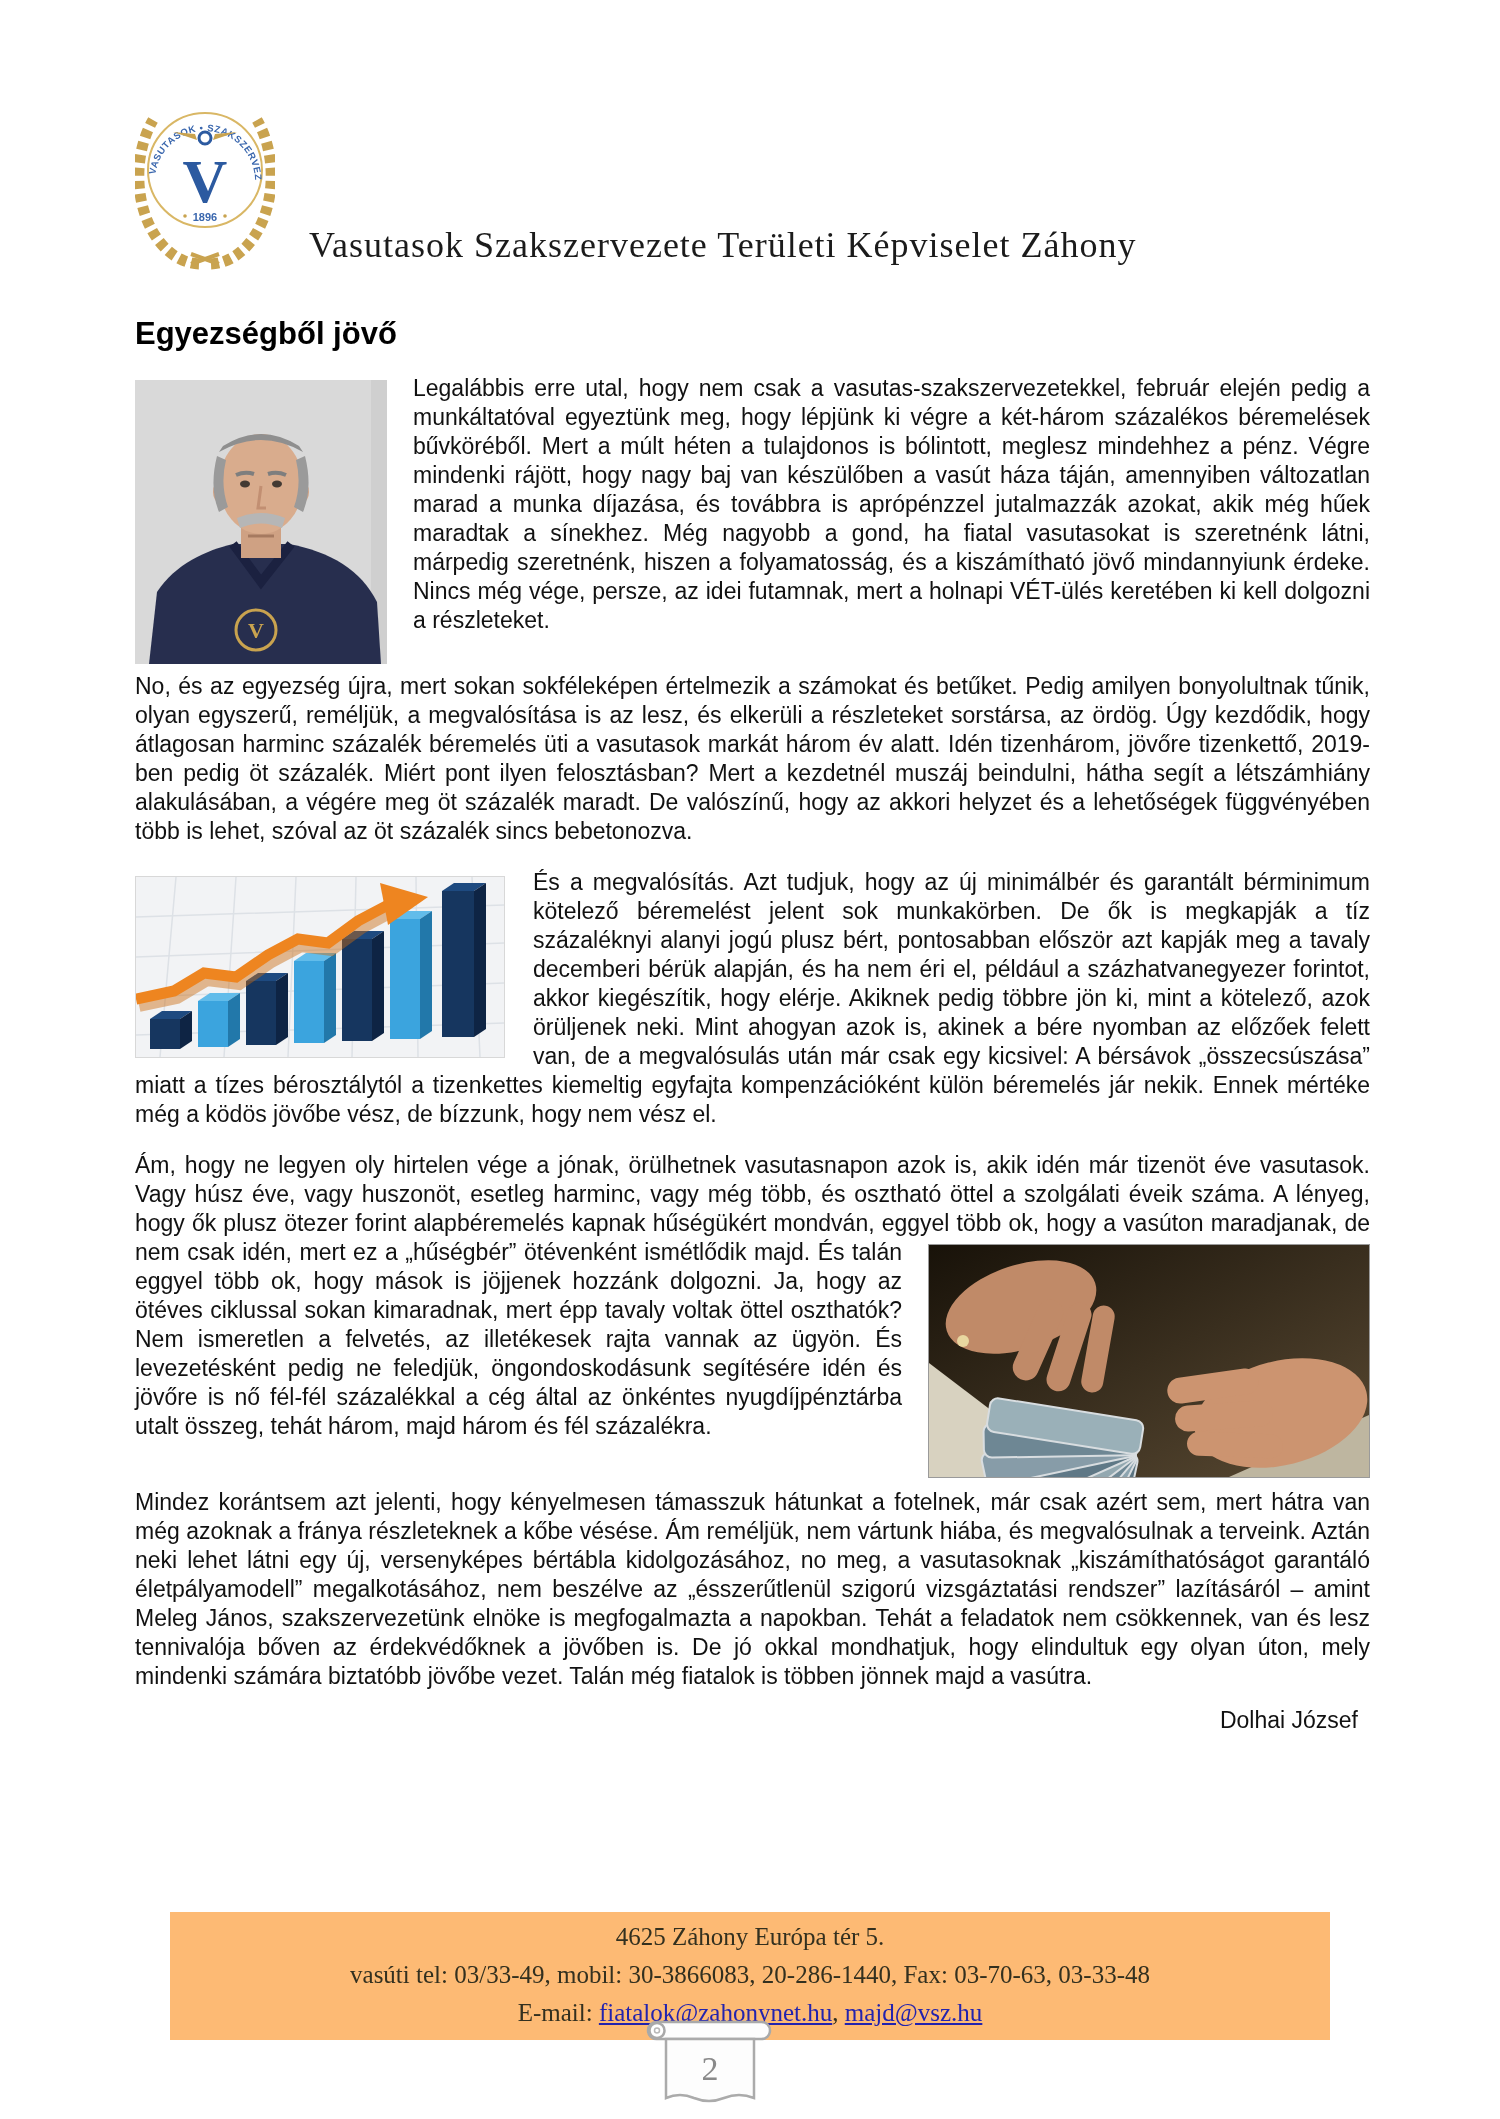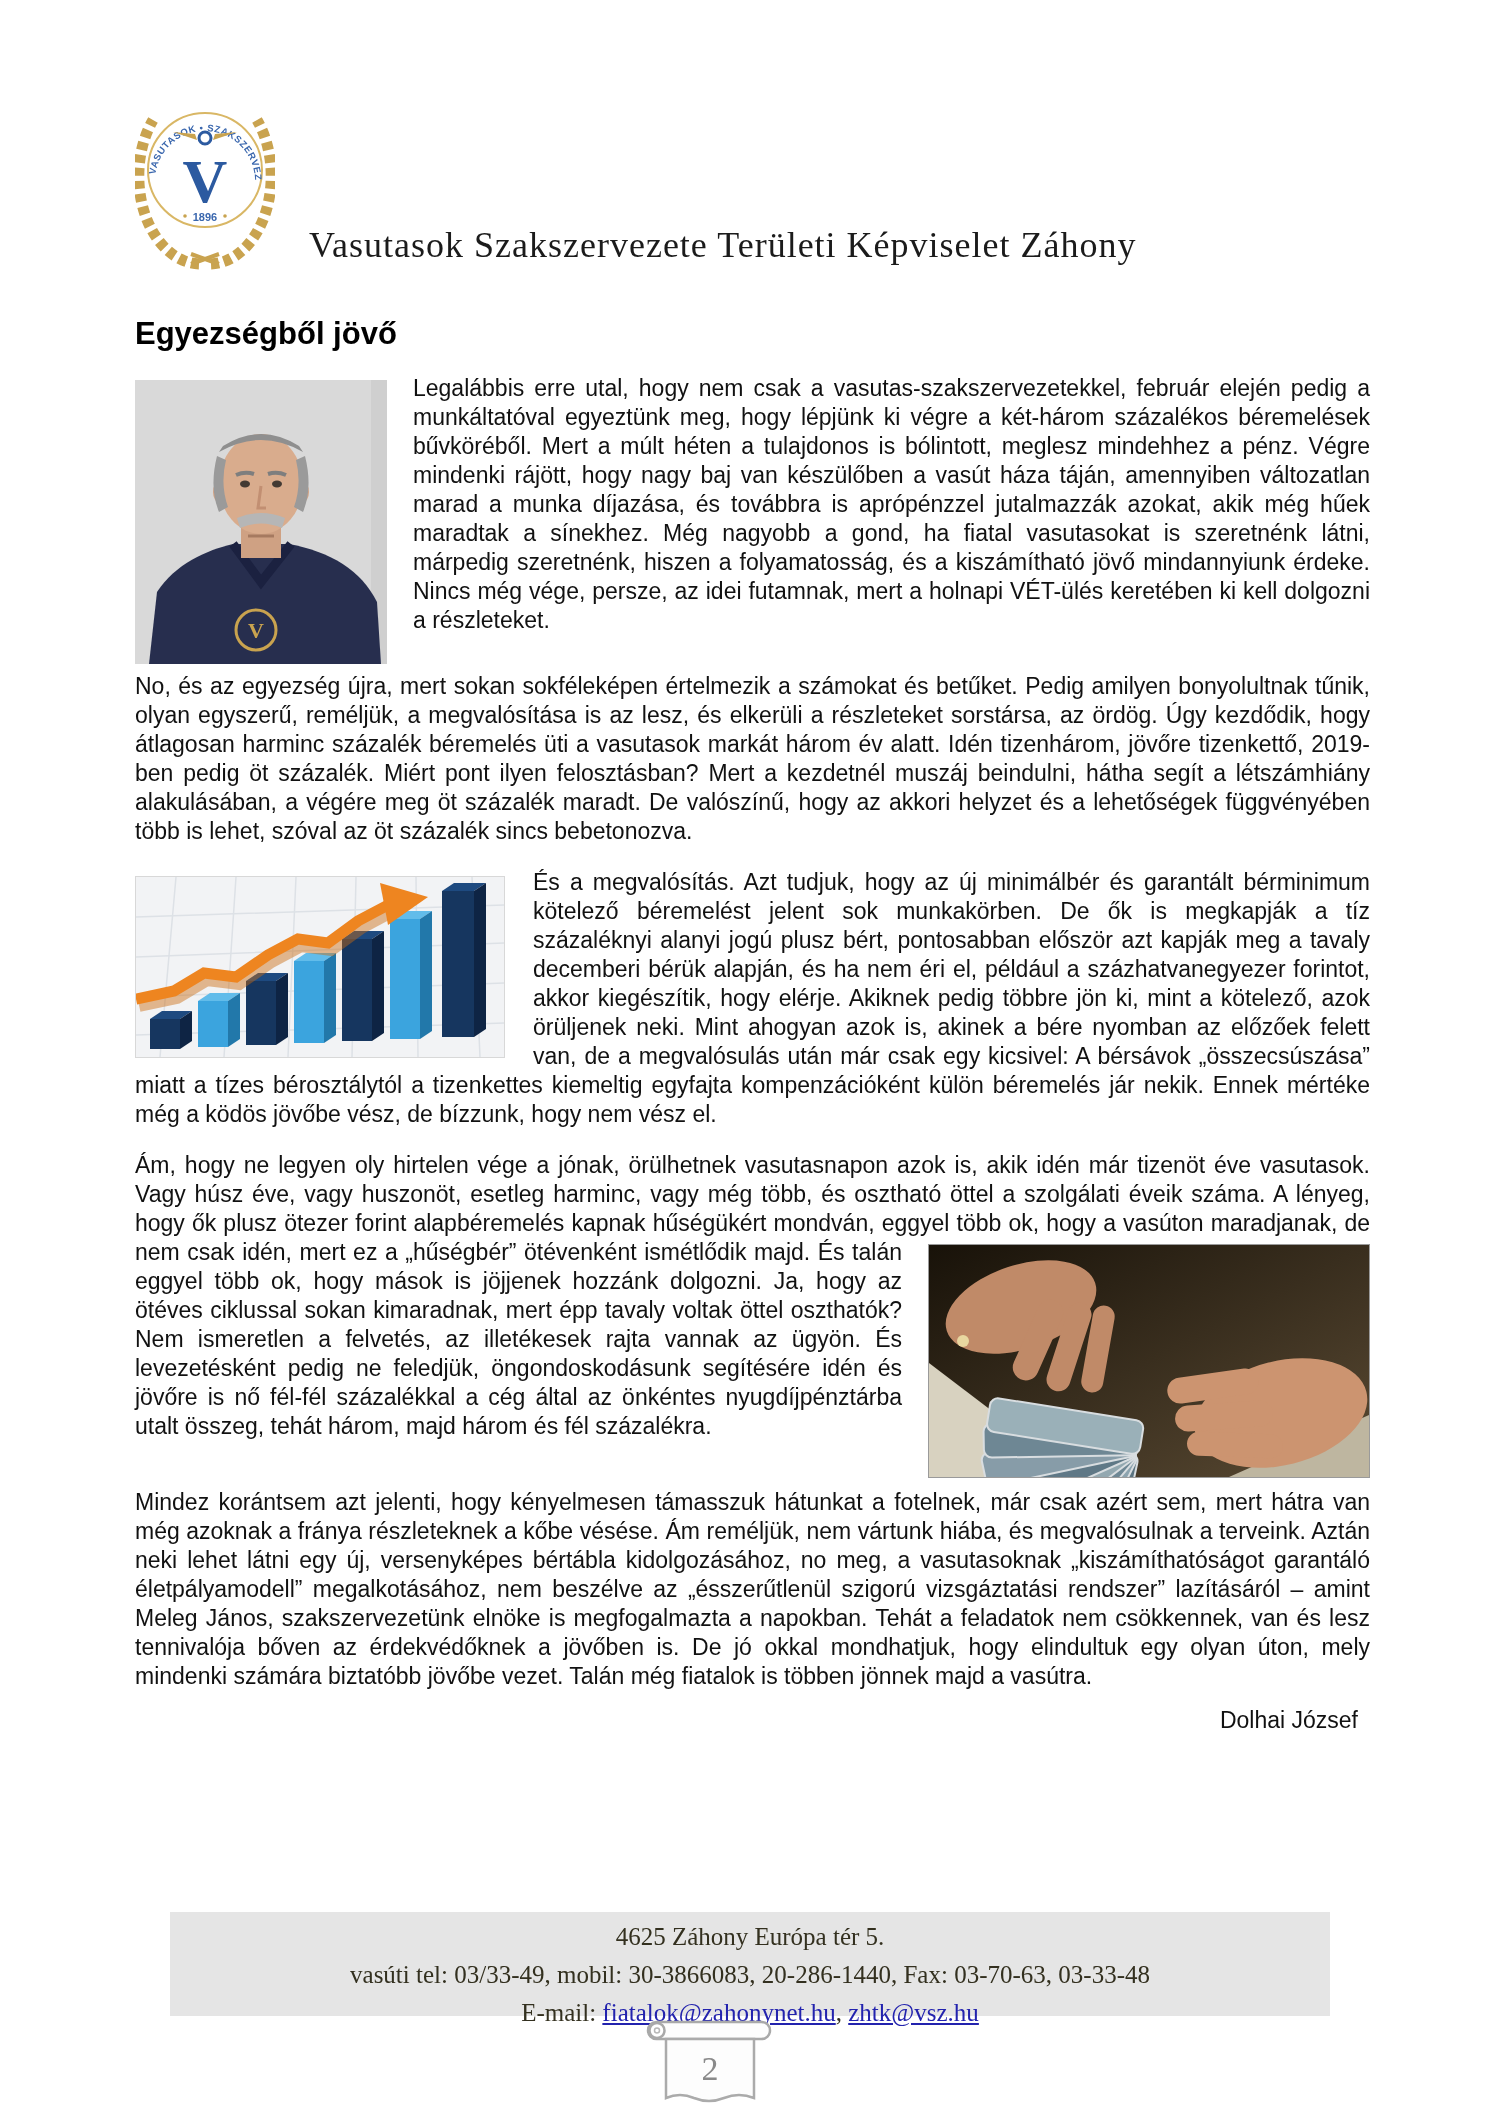--- a/index.html
+++ b/index.html
@@ -36,22 +36,22 @@
   }
   .float-money{
     float:right;width:440px;height:232px;margin:6px 0 10px 26px;
     display:block;border:1px solid #9a9a9a;box-sizing:content-box;
   }
   .signature{
     text-align:right;font-size:23px;margin:16px 12px 0 0;clear:both;
   }
   
   .footer{
-    position:absolute;left:170px;top:1912px;width:1160px;height:104px;
-    background:#e5e5e5;text-align:center;
+    position:absolute;left:170px;top:1912px;width:1160px;height:128px;
+    background:#fdba74;text-align:center;
     font-family:"Liberation Serif", serif;color:#33301f;
   }
   .footer .line{font-size:25px;line-height:38px;}
   .footer .line.first{padding-top:6px;}
   .footer a{
     color:#2323AE;text-decoration:underline;font-family:"Liberation Serif", serif;
   }
   .scroll-box{
     position:absolute;left:642px;top:2014px;width:136px;height:96px;
   }
@@ -263,21 +263,21 @@
   <div class="signature">Dolhai József</div>
 
 </div>
 
 <div class="footer">
   <div class="line first">4625 Záhony Európa tér 5.</div>
   <div class="line">vasúti tel: 03/33-49, mobil: 30-3866083, 20-286-1440, Fax: 03-70-63, 03-33-48</div>
   <div class="line">
     <span>E-mail:</span>
     <a href="#">fiatalok@zahonynet.hu</a><span>,</span>
-    <a href="#">zhtk@vsz.hu</a>
+    <a href="#">majd@vsz.hu</a>
   </div>
 </div>
 
 <div class="scroll-box">
   <svg viewBox="0 0 136 96" width="136" height="96">
     <g>
       <rect x="6" y="8" width="122" height="17" rx="8.5" fill="#FDFDFD" stroke="#A9A9A9" stroke-width="2.5"></rect>
       <circle cx="15" cy="16.5" r="7.5" fill="#FFFFFF" stroke="#A9A9A9" stroke-width="2.5"></circle>
       <circle cx="15" cy="16.5" r="2.5" fill="none" stroke="#B8B8B8" stroke-width="1.5"></circle>
       <path d="M 24 25 L 112 25 L 112 84 Q 97 78 82 84 Q 67 90 52 84 Q 38 78 24 84 Z" fill="#FDFDFD" stroke="#ABABAB" stroke-width="2.5"></path>

